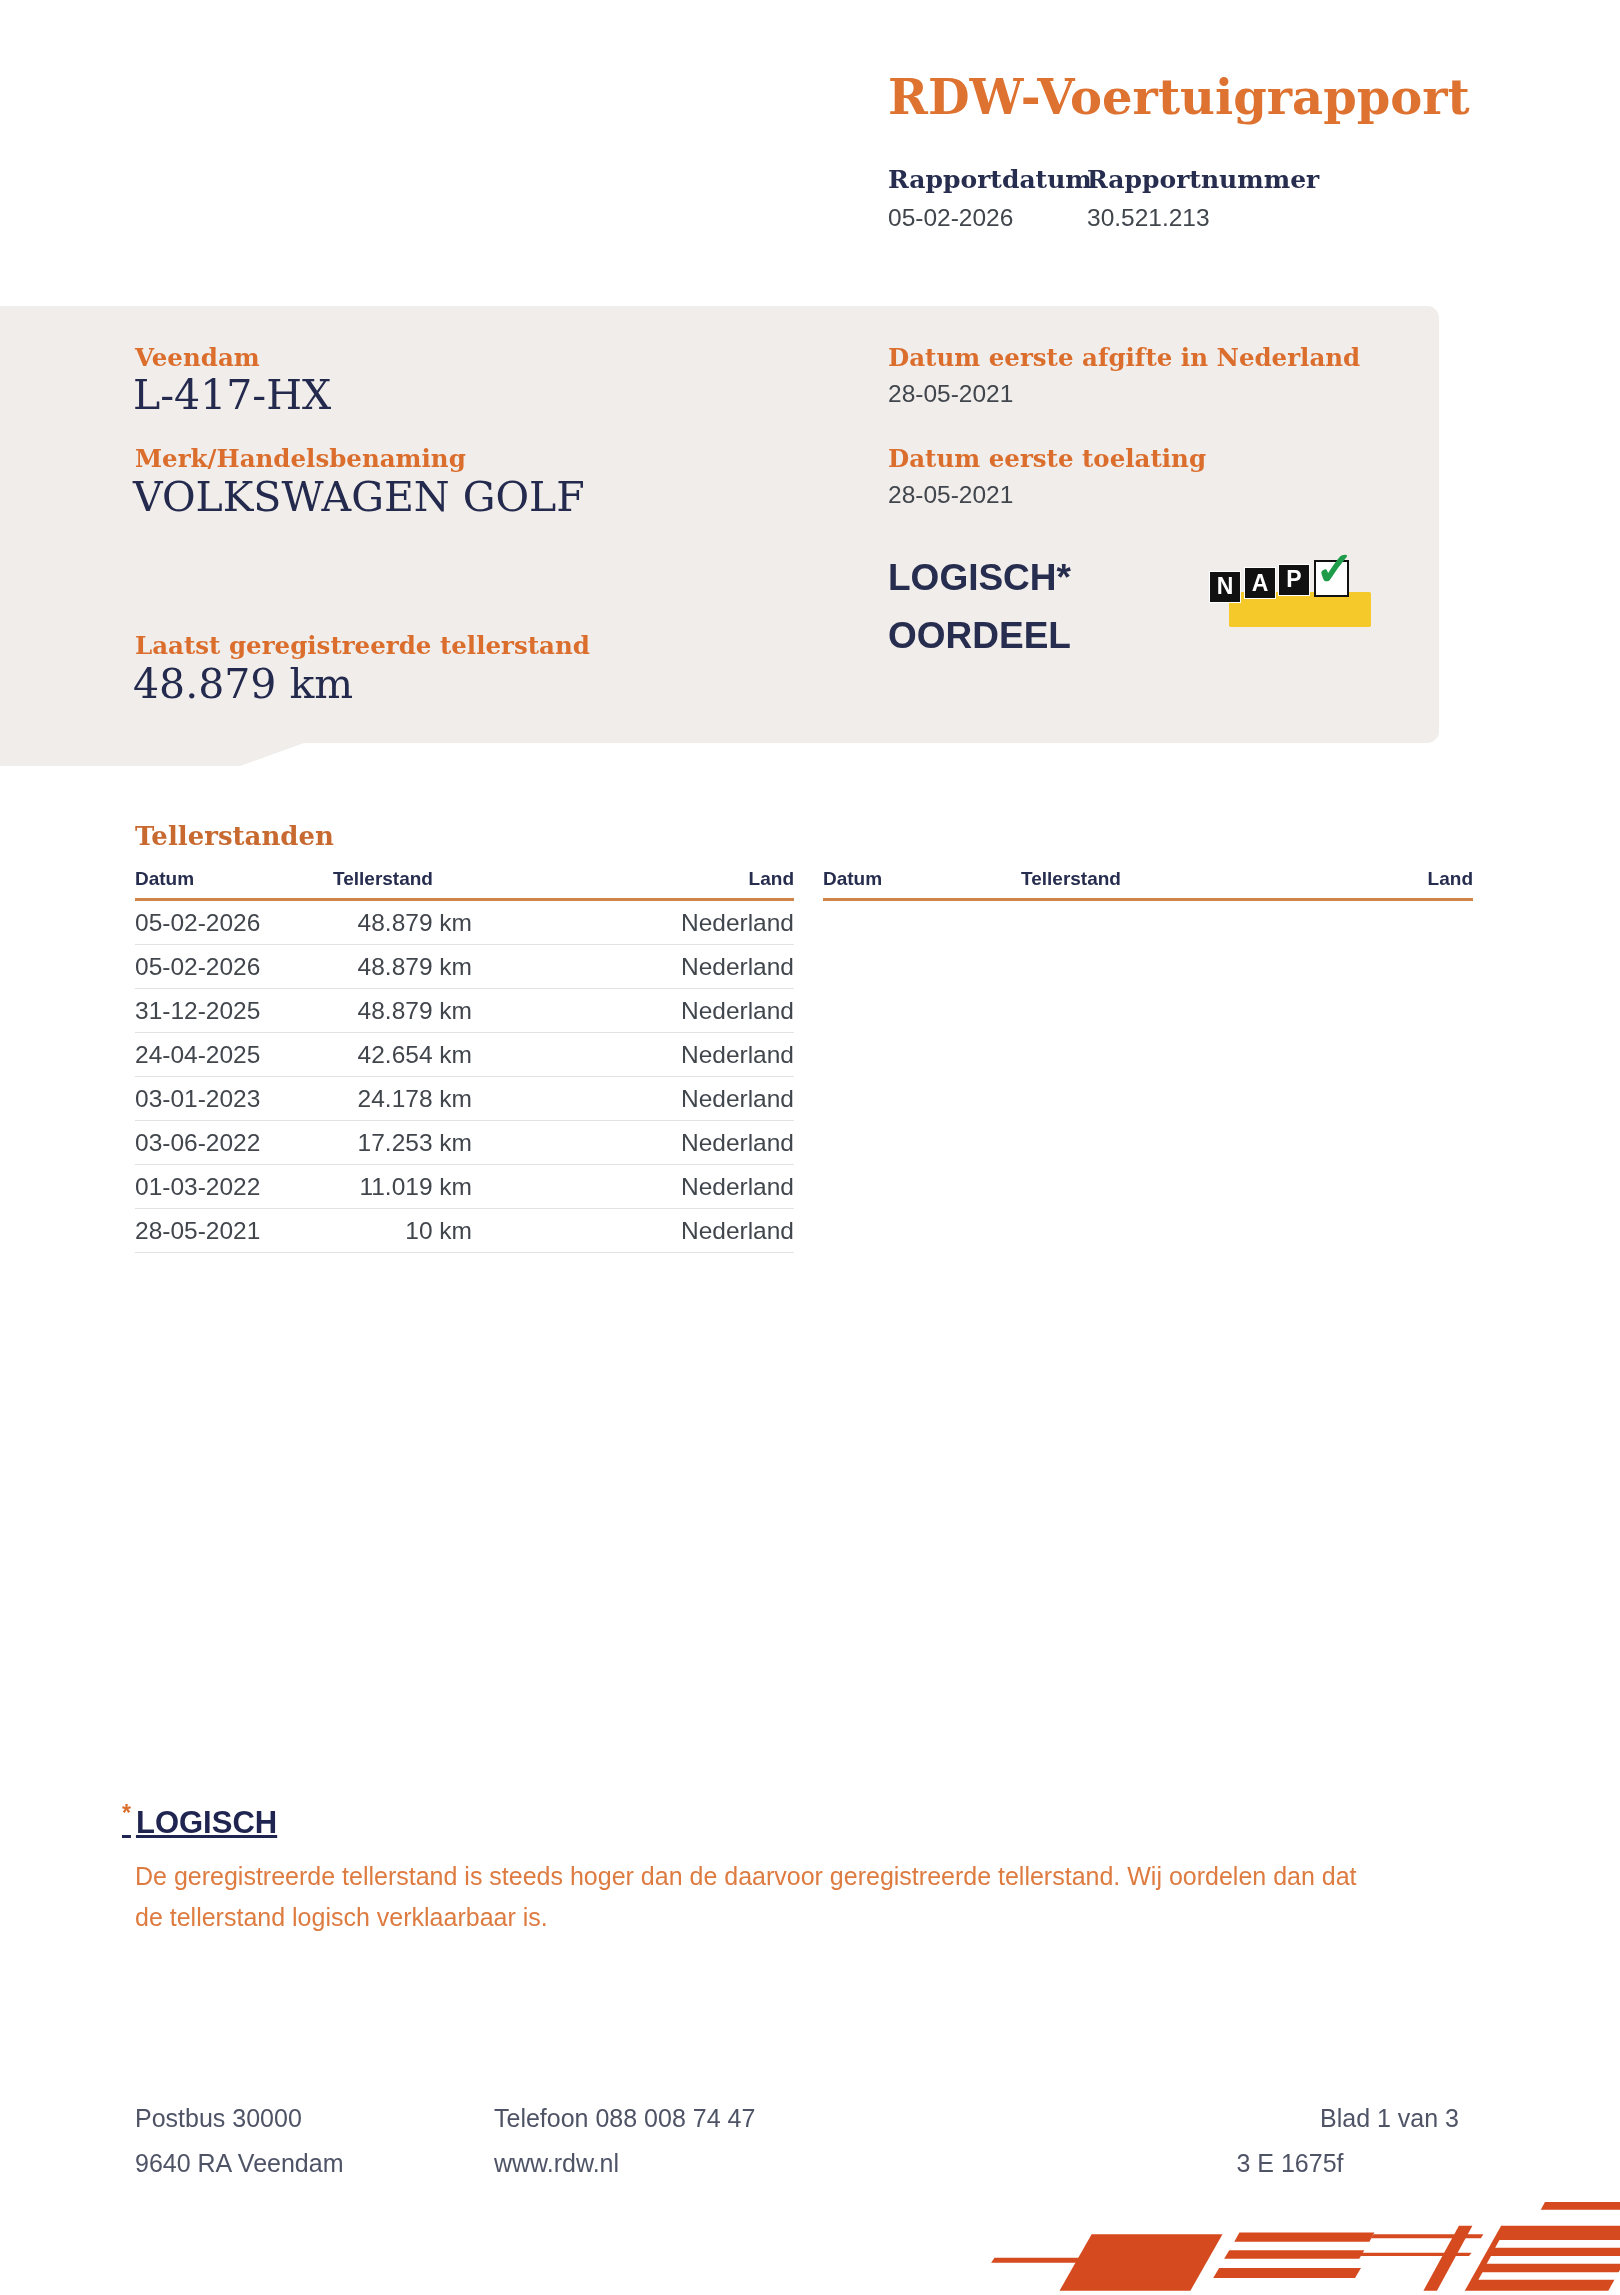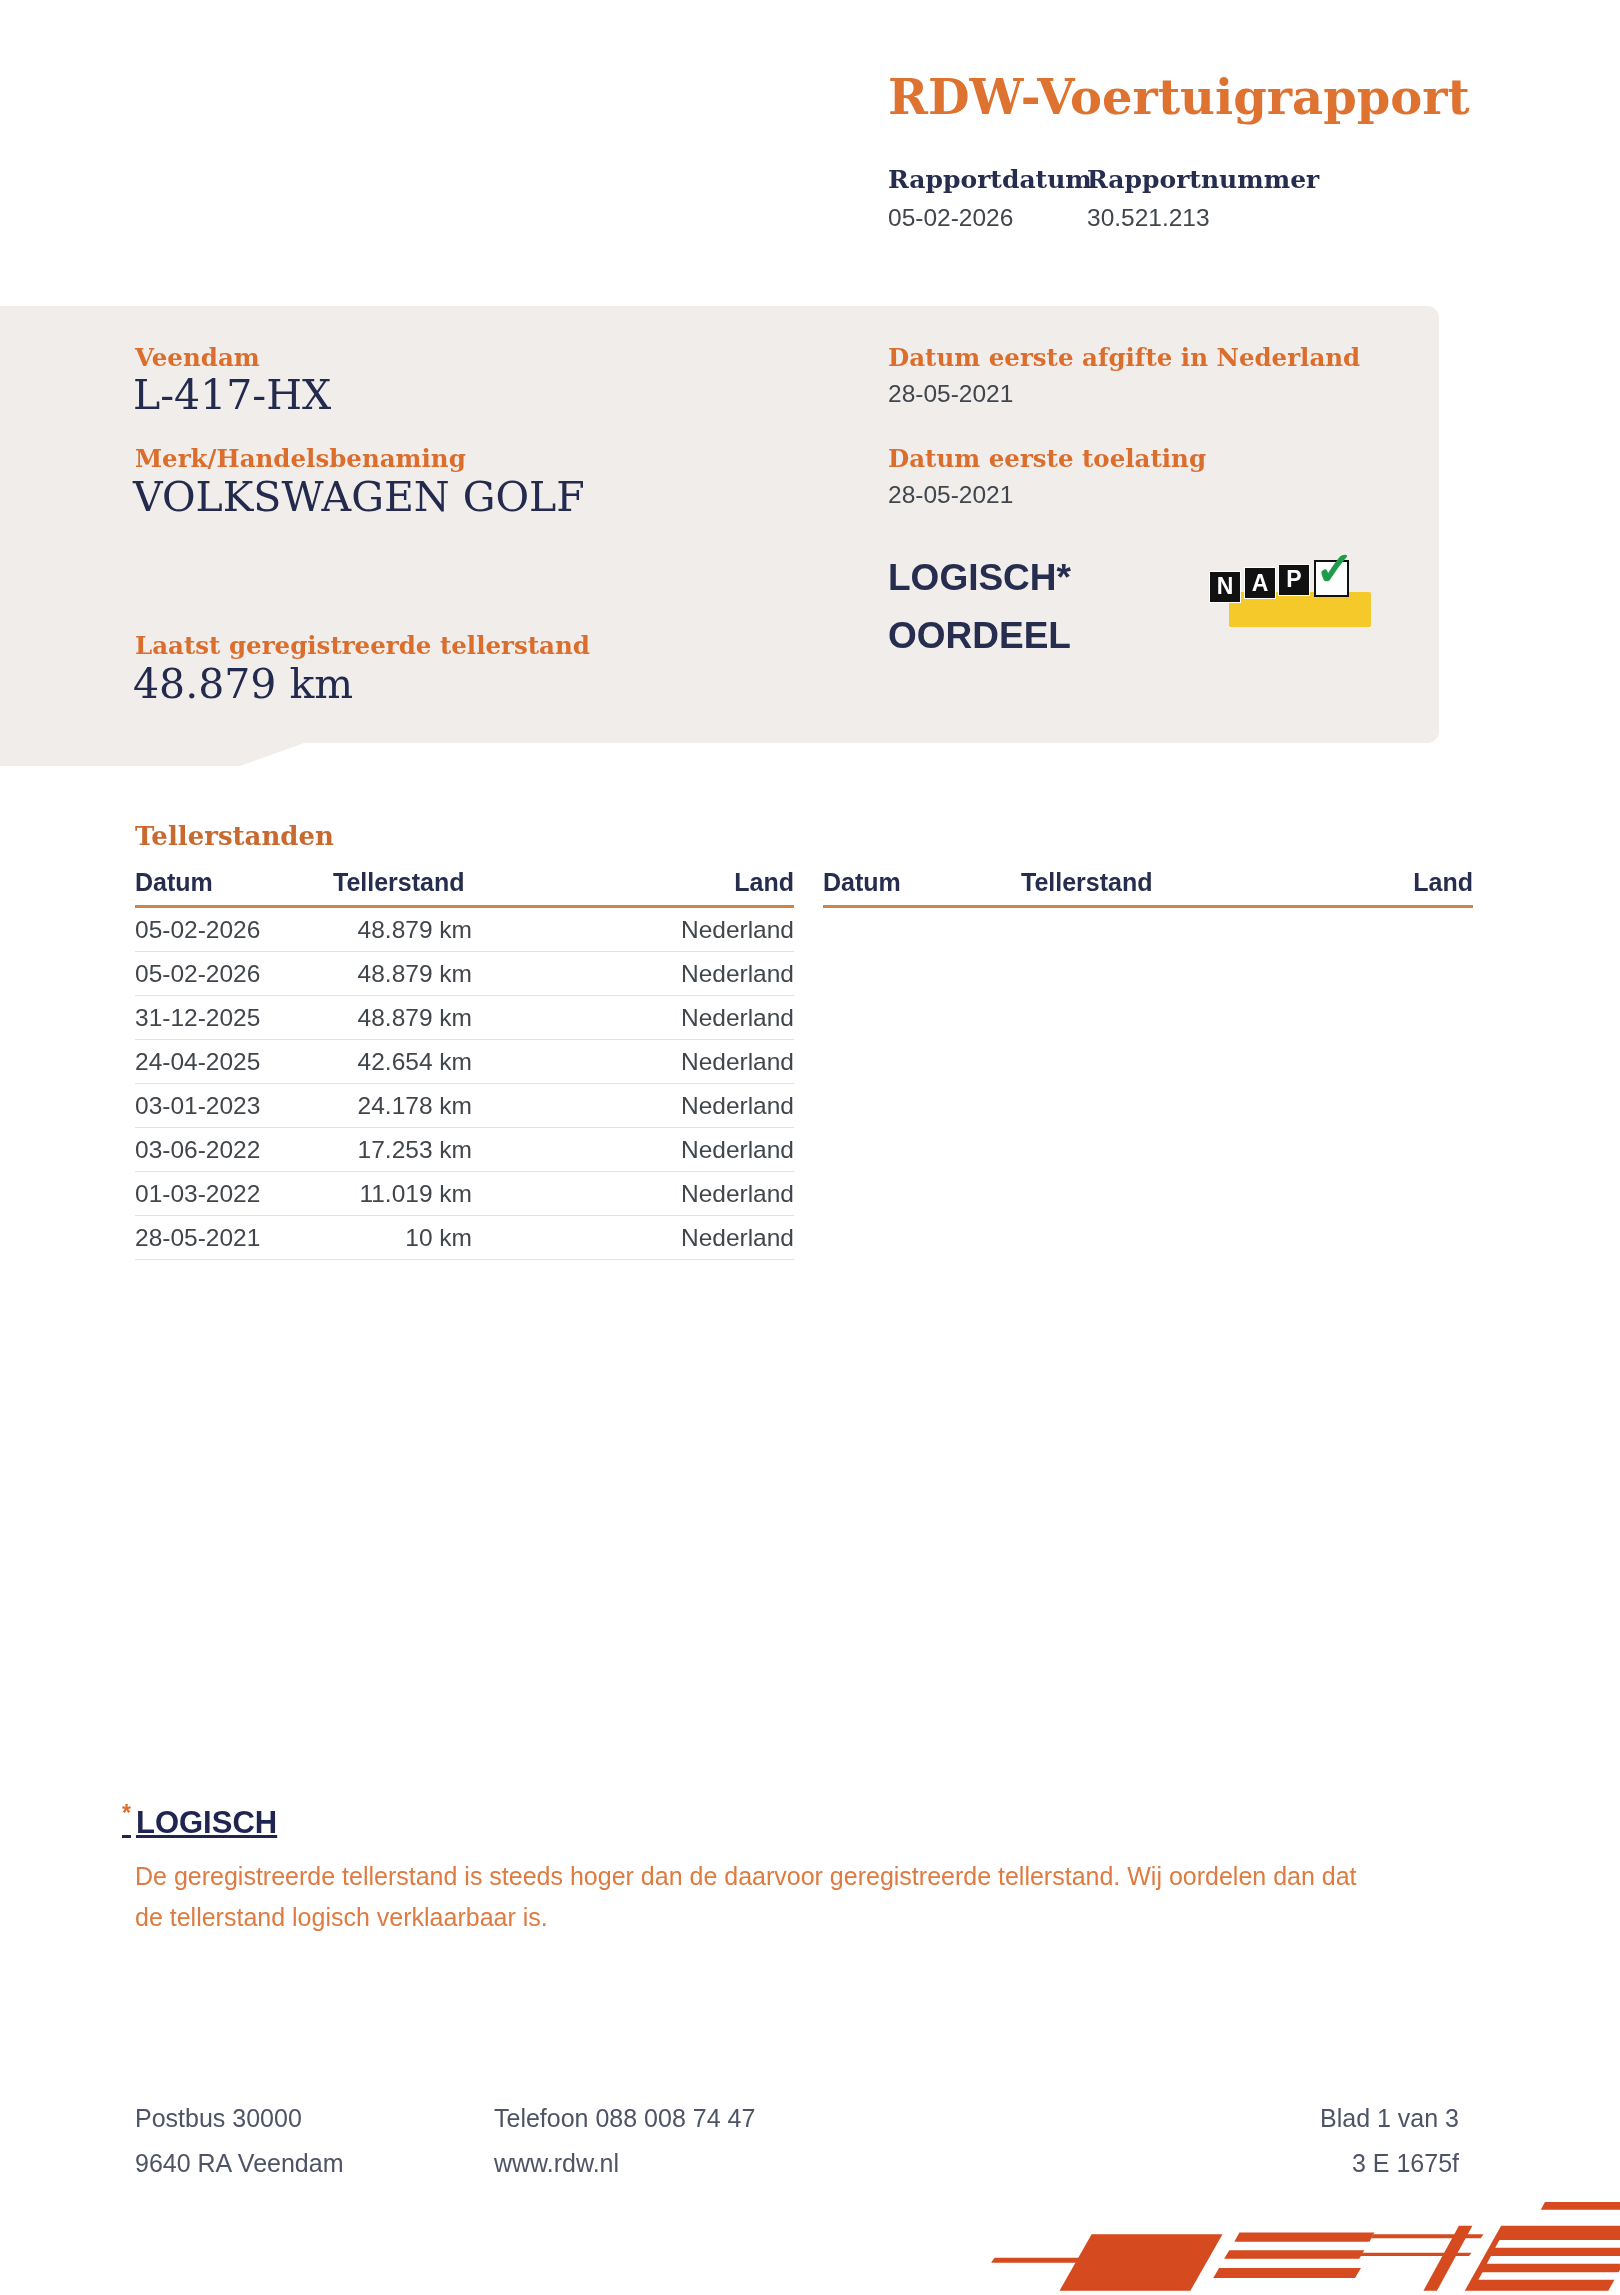--- a/index.html
+++ b/index.html
@@ -38,21 +38,21 @@
               border:1.7px solid #ffffff;box-sizing:border-box;}
   .nap-check-box{position:absolute;left:105px;top:3.4px;width:35px;height:37px;background:#ffffff;
                  border:2.5px solid #111111;box-sizing:border-box;}
   .nap-check{position:absolute;left:106px;top:-11.8px;font-size:47px;font-weight:700;color:#1E9C4A;line-height:1;}
 
   
   .section-title{position:absolute;left:135px;top:821px;font-family:"DejaVu Serif",serif;
                  font-weight:700;font-size:26px;color:#C8692F;}
   .tbl{position:absolute;top:868px;}
   .tbl-header{display:grid;grid-template-columns:198px 139px 1fr;align-items:end;
-              font-weight:700;font-size:25px;color:#272D4E;padding-bottom:8.4px;
+              font-weight:700;font-size:19px;color:#272D4E;padding-bottom:8.4px;
               border-bottom:3.4px solid #D08448;}
   .tbl-header .c2{text-align:left;}
   .tbl-header .c3{text-align:right;}
   .tbl-row{display:grid;grid-template-columns:198px 139px 1fr;font-size:24.5px;color:#41464D;
            height:43px;align-items:center;border-bottom:1.7px solid #E2E2E2;}
   .tbl-row .c2{text-align:right;}
   .tbl-row .c3{text-align:right;}
 
   
   .verdict-head{position:absolute;left:122px;top:1800px;font-size:31px;font-weight:700;color:#1F2550;text-decoration:underline;}
@@ -174,21 +174,21 @@
   </div>
 
   <div class="verdict-head"><span class="verdict-star">*</span><span>LOGISCH</span></div>
   <div class="verdict-body">De geregistreerde tellerstand is steeds hoger dan de daarvoor geregistreerde tellerstand. Wij oordelen dan dat de tellerstand logisch verklaarbaar is.</div>
 
   <div class="ft" style="left:135px;top:2104px;">Postbus 30000</div>
   <div class="ft" style="left:135px;top:2149px;">9640 RA Veendam</div>
   <div class="ft" style="left:494px;top:2104px;">Telefoon 088 008 74 47</div>
   <div class="ft" style="left:494px;top:2149px;">www.rdw.nl</div>
   <div class="ft" style="left:1121px;top:2104px;width:338px;text-align:right;">Blad 1 van 3</div>
-  <div class="ft" style="left:1121px;top:2149px;width:338px;text-align:right;">3 E 1675f</div>
+  <div class="ft" style="left:1121px;top:2149px;width:338px;text-align:center;">3 E 1675f</div>
 
   <svg class="deco" width="667" height="93" viewBox="0 0 790 110">
     <g fill="#D54A1F">
       <polygon points="48,66 168,66 164,72 44,72"></polygon>
       <polygon points="163,38 318,38 280,105 125,105"></polygon>
       <polygon points="338,36 498,36 492,47 332,47"></polygon>
       <polygon points="326,57 486,57 480,67 320,67"></polygon>
       <polygon points="314,78 482,78 475,90 307,90"></polygon>
       <polygon points="497,38 627,38 624,43 494,43"></polygon>
       <polygon points="483,60 613,60 610,64 480,64"></polygon>

